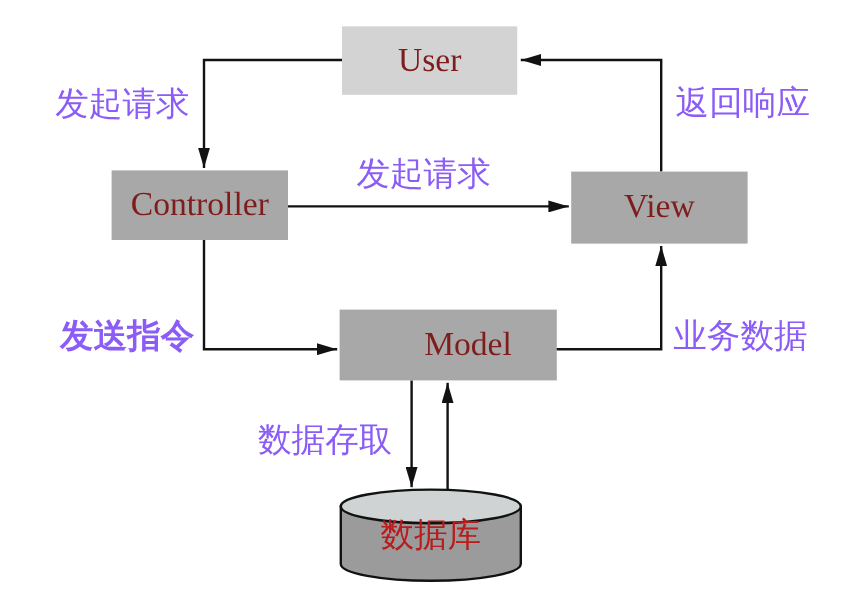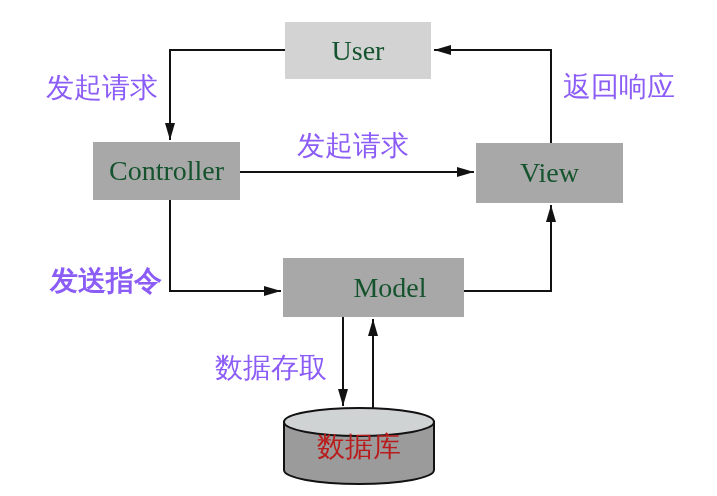--- a/index.html
+++ b/index.html
@@ -7,21 +7,21 @@
     position:relative;
     width:717px;height:496px;
     background:#ffffff;
     font-family:"Liberation Serif","DejaVu Serif",serif;
     overflow:hidden;
   }
   .layer{position:absolute;left:0;top:0;}
   .node{
     position:absolute;
     display:flex;align-items:center;justify-content:center;
-    font-size:28px;color:#14532d;
+    font-size:28px;color:#7f1d1d;
     line-height:1;
   }
   .node-user{left:285px;top:22px;width:146px;height:57px;background:#d3d3d3;}
   .node-controller{left:93px;top:142px;width:147px;height:58px;background:#a8a8a8;}
   .node-view{left:476px;top:143px;width:147px;height:60px;background:#a8a8a8;}
   .node-model{left:283px;top:258px;width:148px;height:59px;background:#a8a8a8;padding-left:33px;}
   .node-database-label{
     position:absolute;left:283px;top:433px;width:152px;
     text-align:center;font-size:28px;color:#b91c1c;line-height:1;
   }
@@ -89,16 +89,17 @@
   <div class="node-database-label">数据库</div>
 
   <div class="edge-label lbl-request">发起请求</div>
 
   <div class="edge-label lbl-response">返回响应</div>
 
   <div class="edge-label lbl-select-view">发起请求</div>
 
   <div class="edge-label lbl-send-command">发送指令</div>
 
+  <div class="edge-label lbl-business-data">业务数据</div>
 
   <div class="edge-label lbl-data-access">数据存取</div>
 
 </div>
 
 </body></html>

